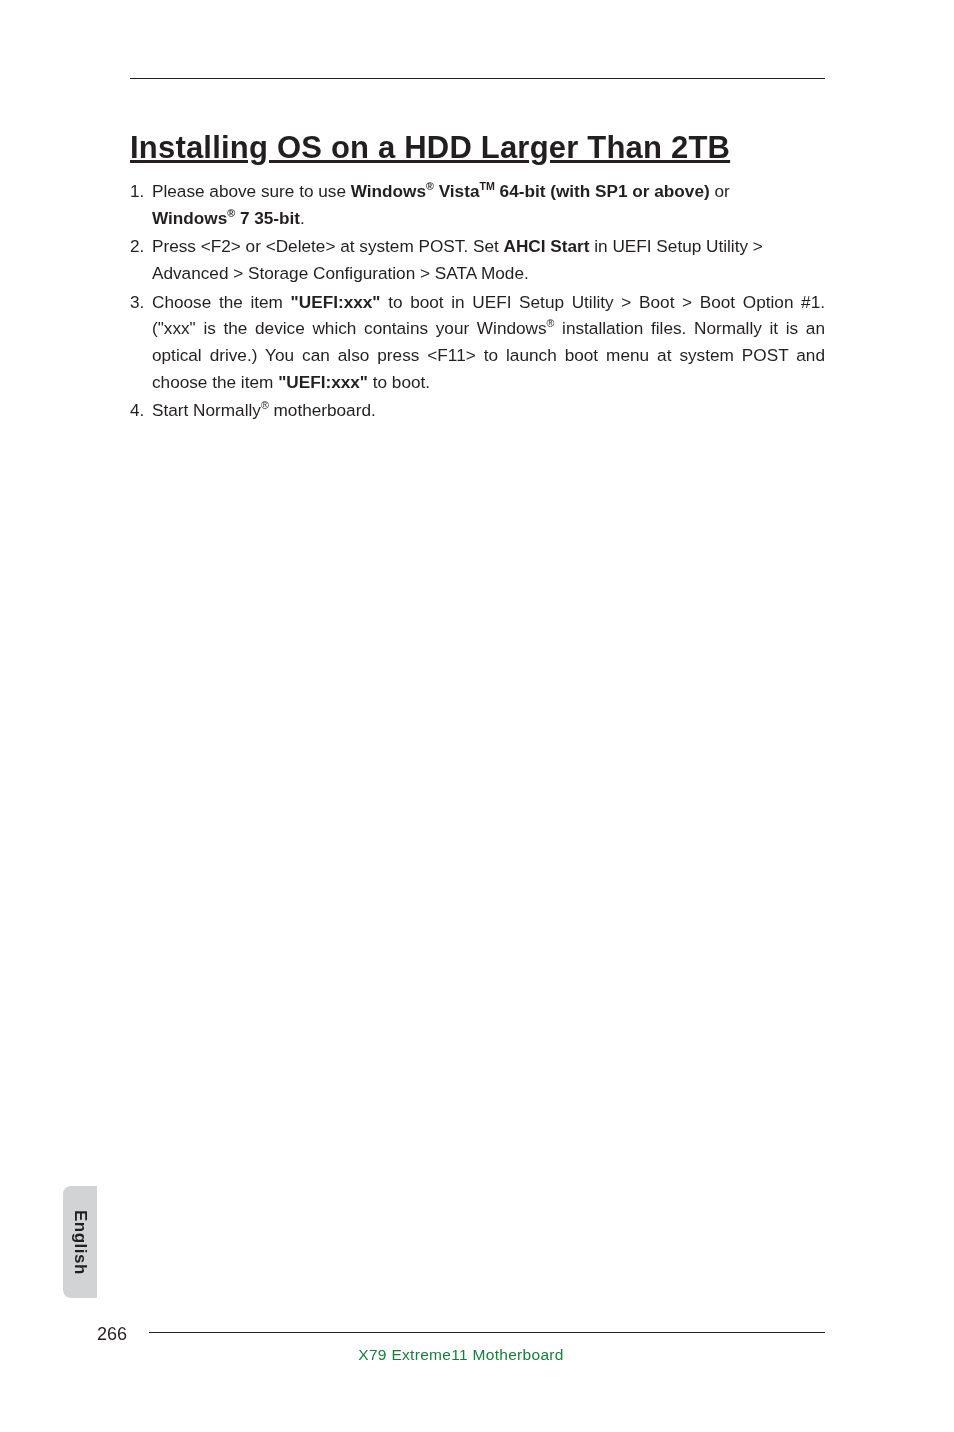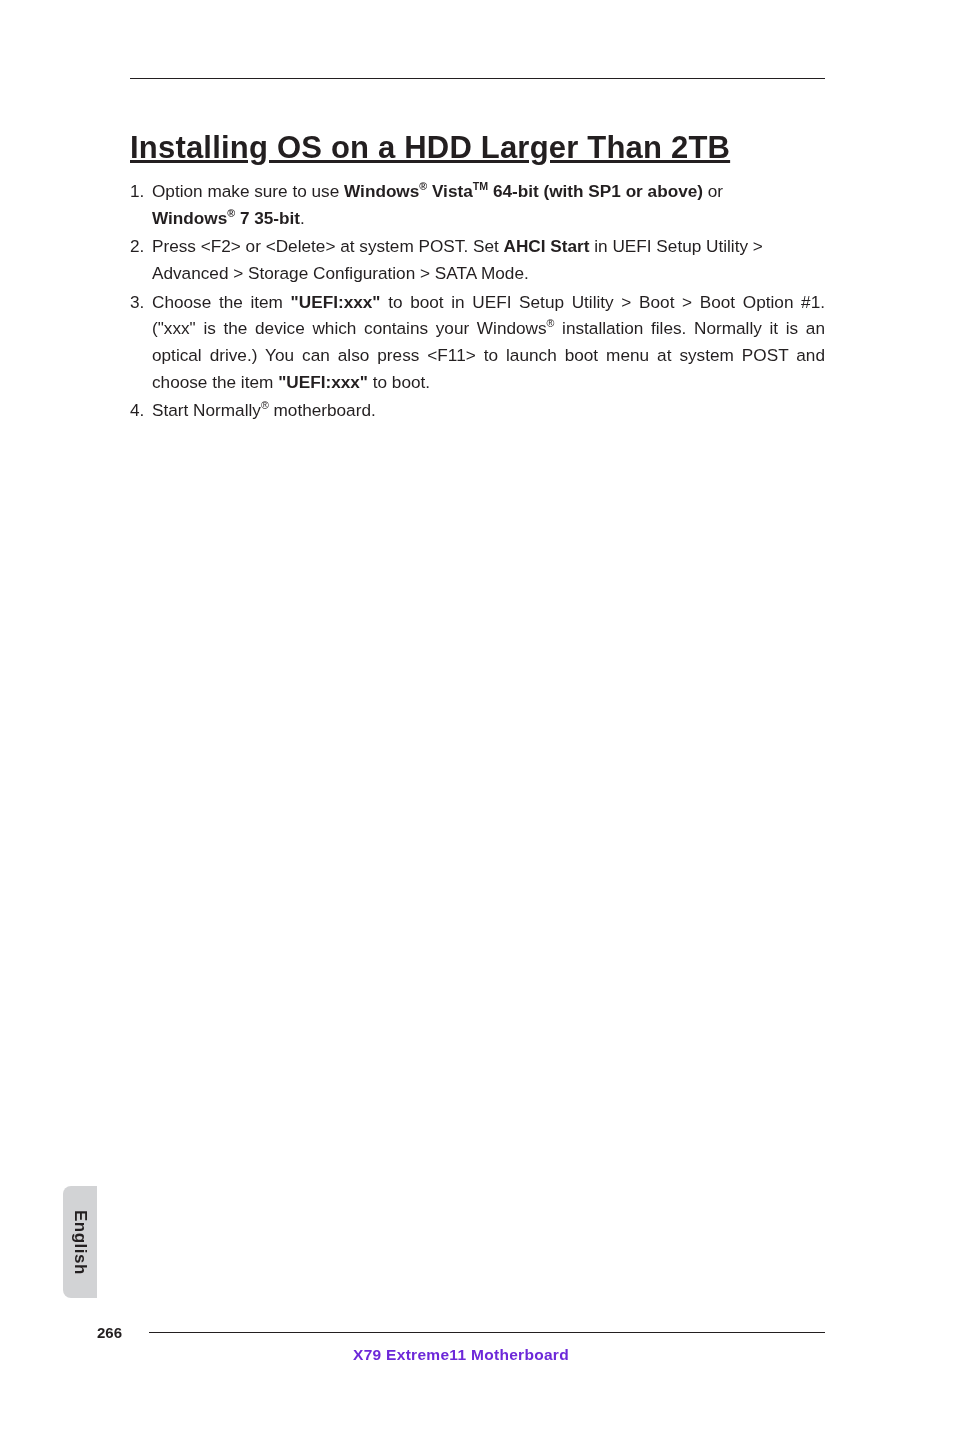--- a/index.html
+++ b/index.html
@@ -15,40 +15,40 @@
   .num { width: 22px; flex: 0 0 22px; }
   .txt { flex: 1; text-align: justify; }
   .txt-left { flex: 1; text-align: left; }
   .bold { font-weight: bold; margin-top: 44px; }
 
   .side-tab { position: absolute; left: 63px; top: 1186px; width: 34px; height: 112px; background: #d2d3d5; border-top-left-radius: 8px; border-bottom-left-radius: 8px; display: flex; align-items: center; justify-content: center; }
   .side-tab span { writing-mode: vertical-rl; font-family: "Arial Black", Arial, sans-serif; font-weight: 700; font-size: 17px; letter-spacing: 0.5px; color: #231f20; transform: rotate(0deg); }
 
   .footer { position: absolute; left: 97px; top: 1324px; width: 728px; }
   .footer-line { position: absolute; left: 52px; top: 8px; width: 676px; border-top: 1px solid #231f20; }
-  .page-num { position: absolute; left: 0; top: 0; font-size: 15px; font-weight: 700; }
-  .footer-title { position: absolute; left: 0; top: 22px; width: 728px; text-align: center; font-size: 15.5px; font-weight: bold; color: #6d28d9; letter-spacing: 0.3px; }
+  .page-num { position: absolute; left: 0; top: 0; font-size: 18px; font-weight: 400; }
+  .footer-title { position: absolute; left: 0; top: 22px; width: 728px; text-align: center; font-size: 15.5px; font-weight: normal; color: #15803d; letter-spacing: 0.3px; }
 </style>
 </head>
 <body>
 
 <div class="page">
 
   <div class="hr-top"></div>
 
   <div class="content">
     <h1 class="title">Installing OS on a HDD Larger Than 2TB</h1>
 
 
     <div class="list">
 
       <div class="list-item">
         <div class="num">1.</div>
         <div class="txt-left">
-          <span>Option make sure to use </span><span class="bold"><span>Windows</span><span class="sup">®</span><span> Vista</span><span class="sup">TM</span><span> 64-bit (with SP1 or above)</span></span><span> or </span><br><span class="bold"><span>Windows</span><span class="sup">®</span><span> 7 35-bit</span></span><span>.</span>
+          <span>Please above sure to use </span><span class="bold"><span>Windows</span><span class="sup">®</span><span> Vista</span><span class="sup">TM</span><span> 64-bit (with SP1 or above)</span></span><span> or </span><br><span class="bold"><span>Windows</span><span class="sup">®</span><span> 7 35-bit</span></span><span>.</span>
         </div>
       </div>
 
       <div class="list-item">
         <div class="num">2.</div>
         <div class="txt-left">
           <span>Press &lt;F2&gt; or &lt;Delete&gt; at system POST. Set </span><span class="bold">AHCI Start</span><span> in UEFI Setup Utility &gt; Advanced &gt; Storage Configuration &gt; SATA Mode.</span>
         </div>
       </div>
 

